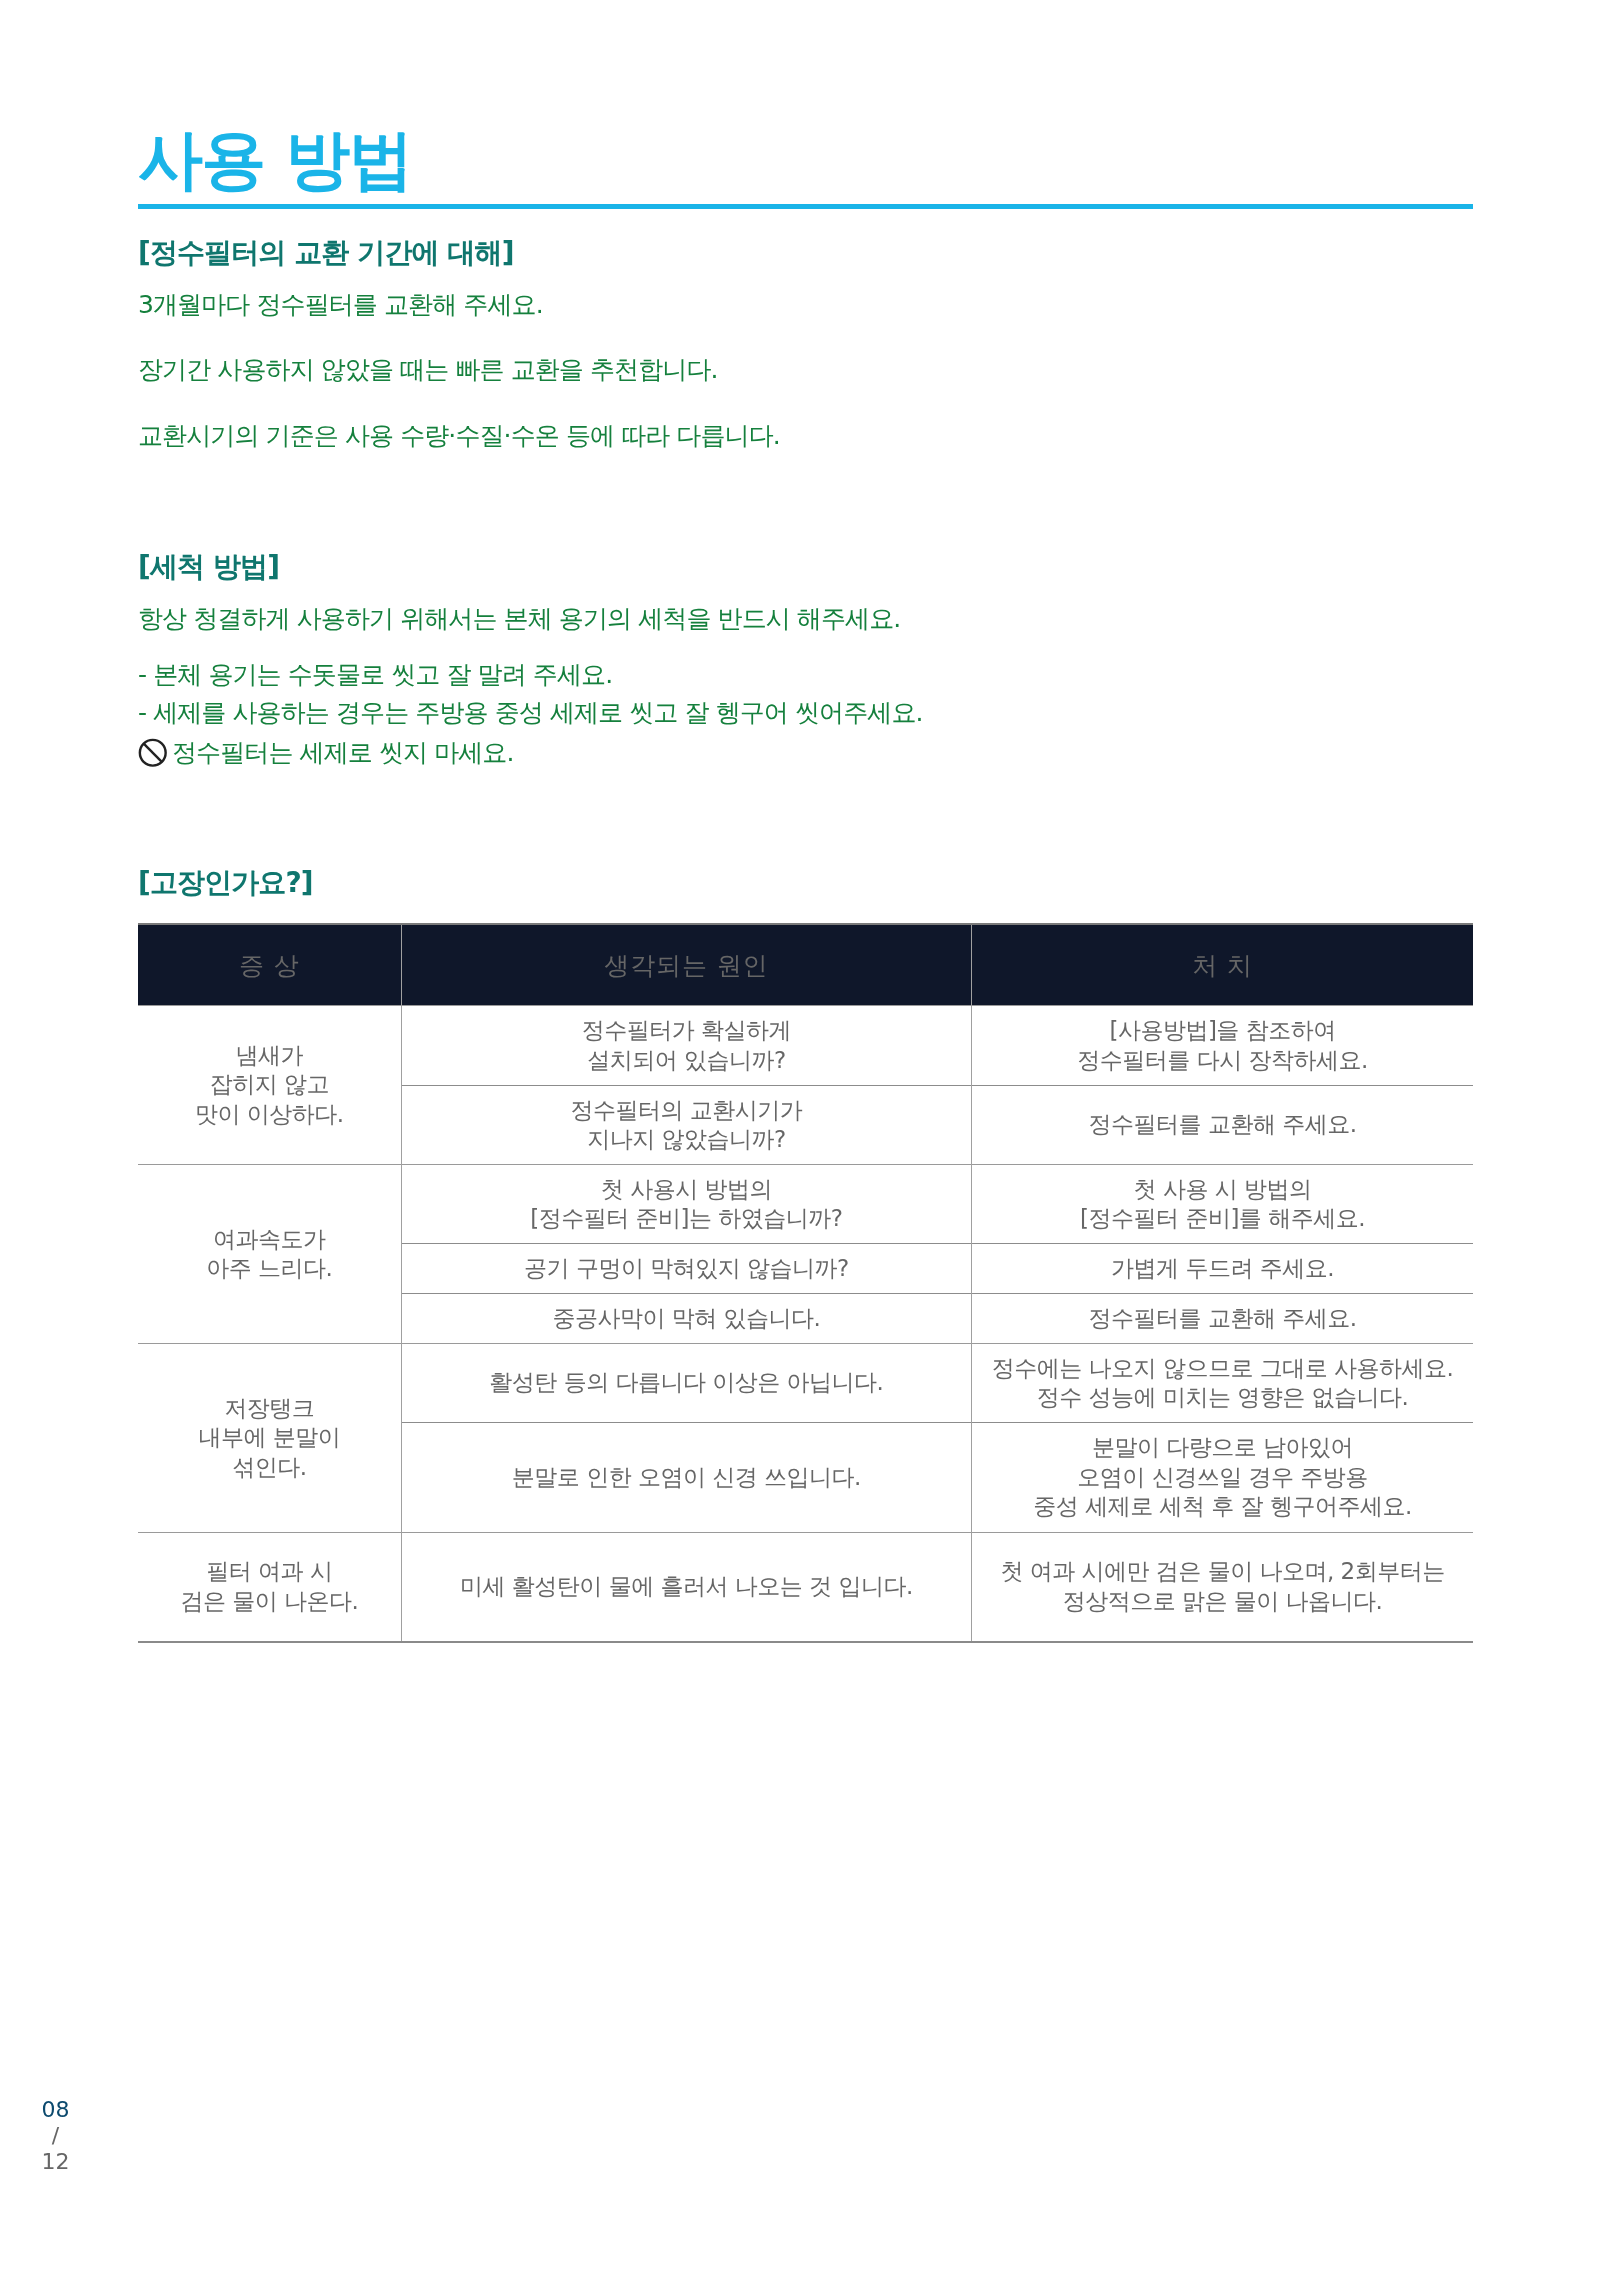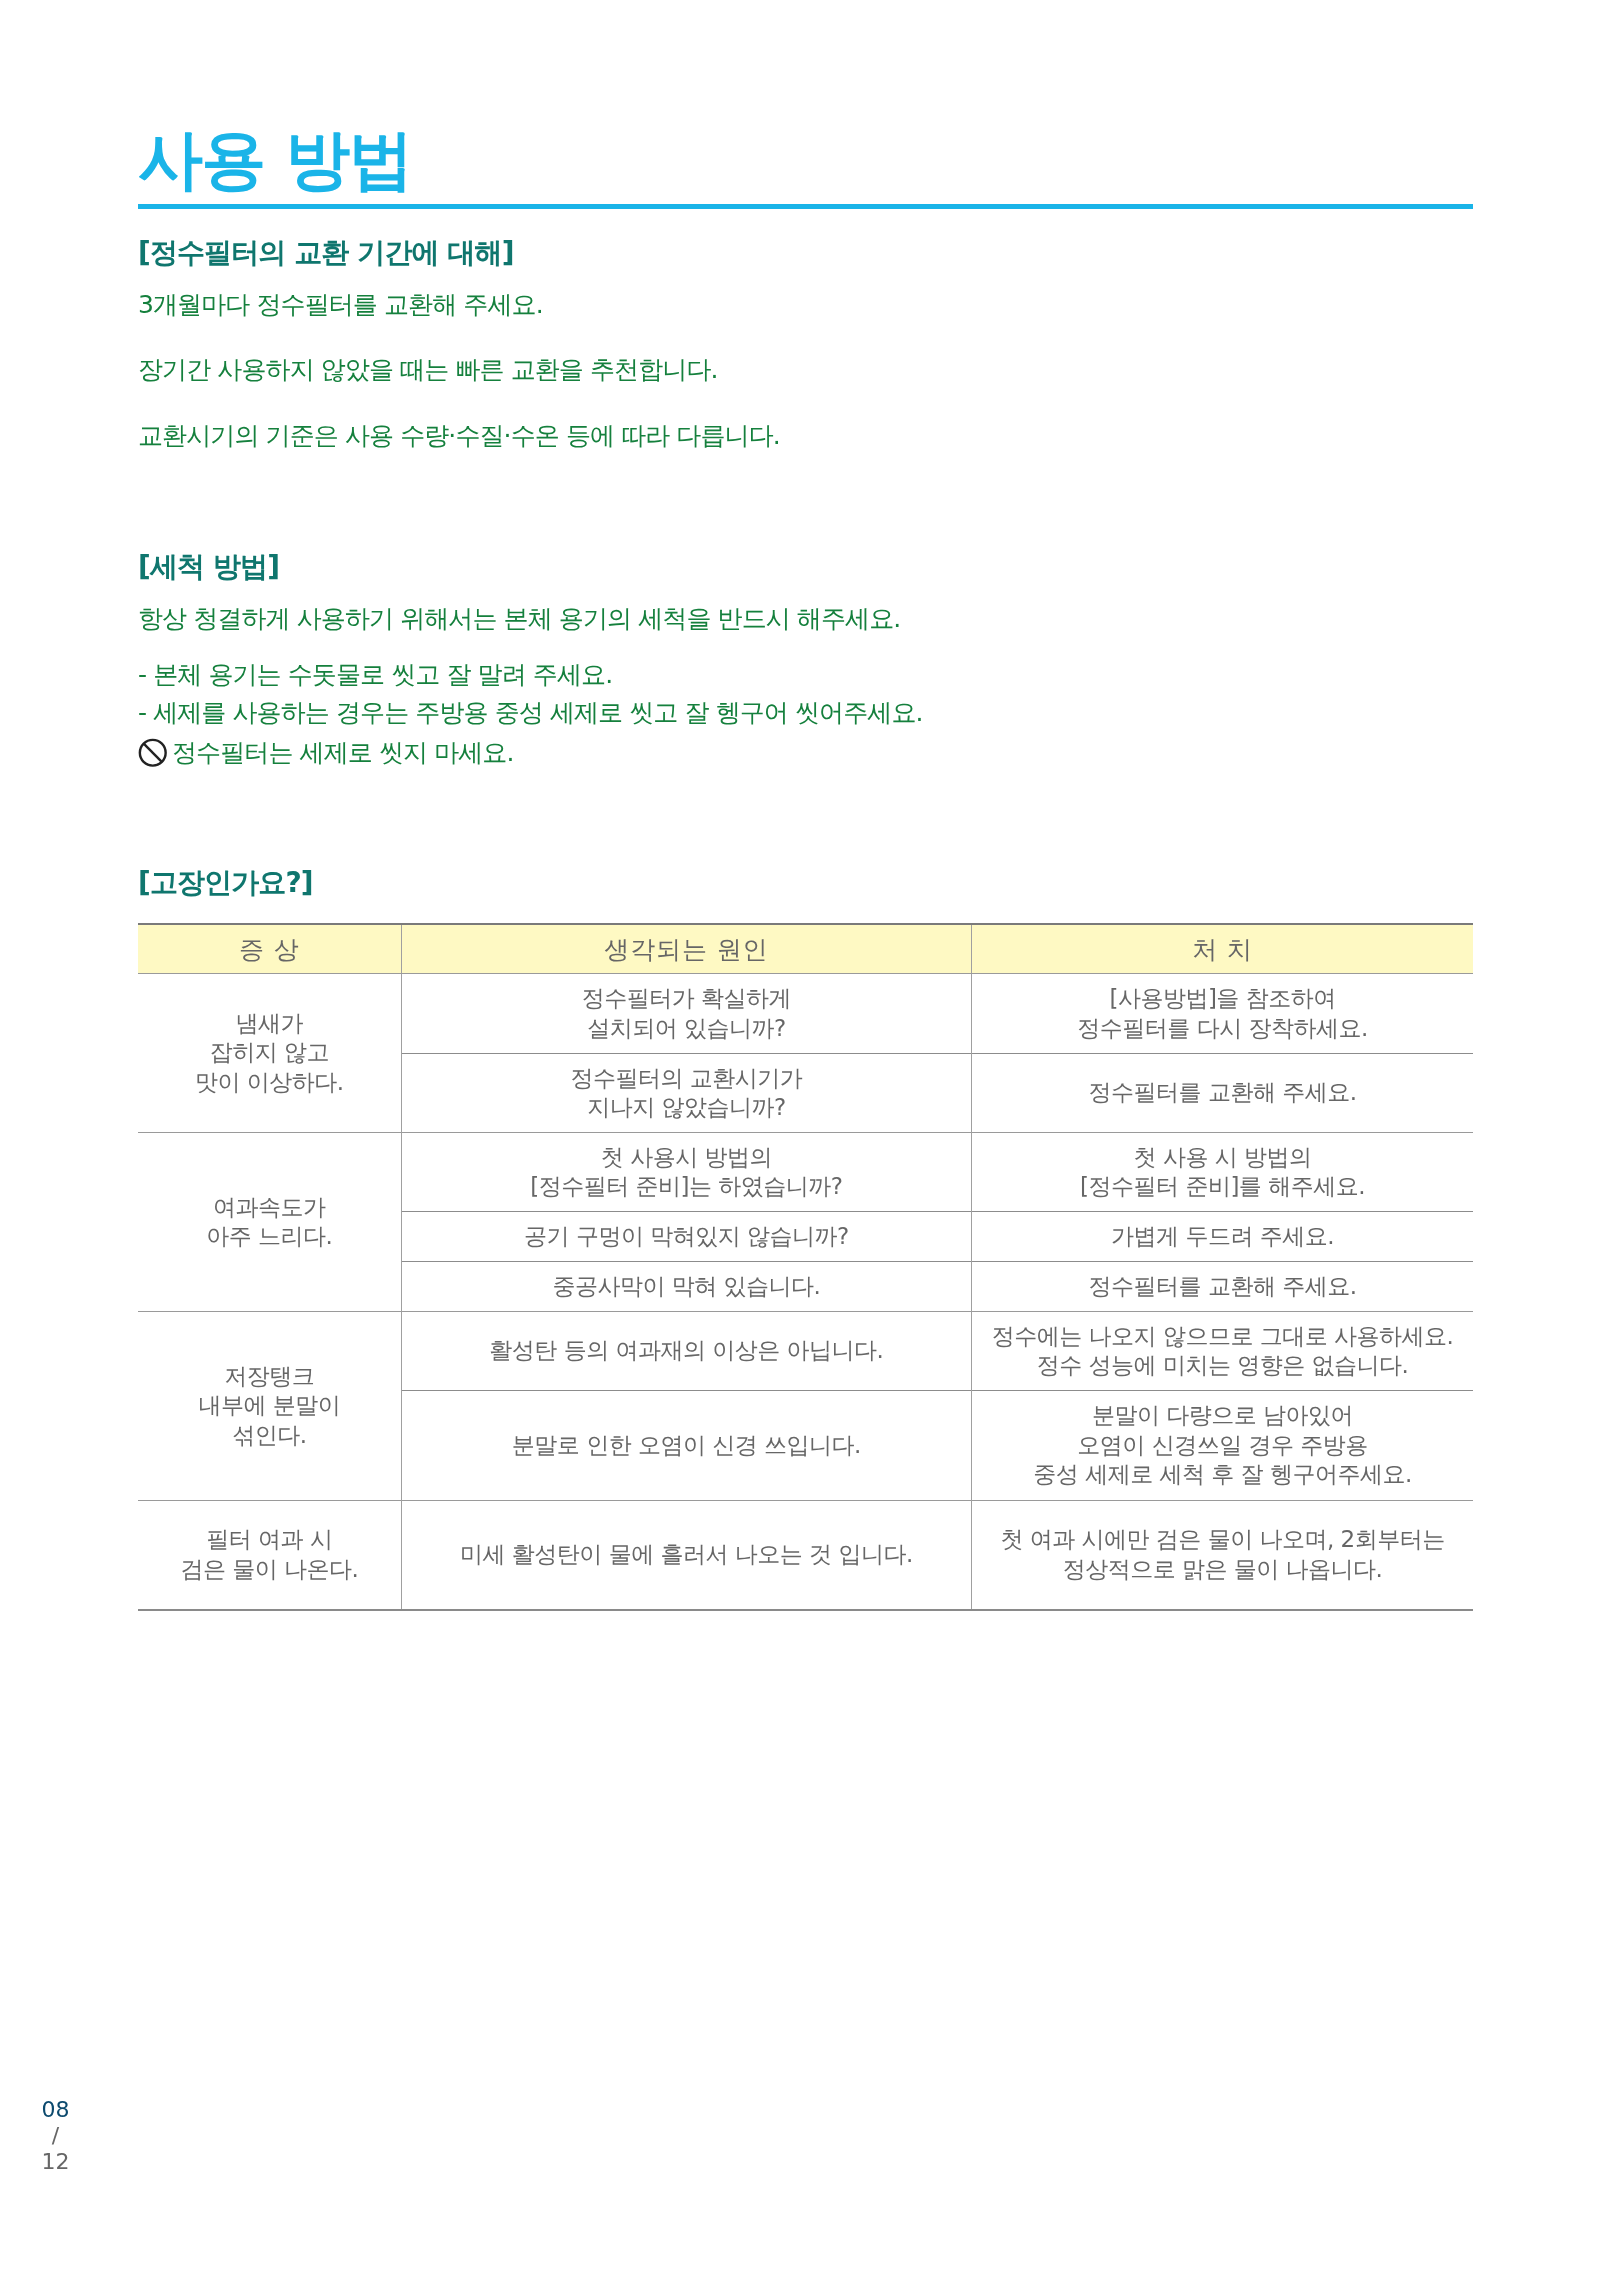--- a/index.html
+++ b/index.html
@@ -13,23 +13,23 @@
         line-height: 37px; white-space: nowrap; }
   .p { left: 138px; font-size: 25px; color: #15803d; letter-spacing: -0.9px; line-height: 33px; white-space: nowrap; }
   .prohib { left: 138px; top: 738px; width: 29.5px; height: 29.5px; }
   .p-after-icon { left: 172px; }
 
   table.trouble { position: absolute; left: 138px; top: 923px; width: 1335px;
                   border-collapse: collapse; table-layout: fixed; }
   table.trouble col.c1 { width: 263px; }
   table.trouble col.c2 { width: 570px; }
   table.trouble col.c3 { width: 501px; }
-  table.trouble th { background: #fef9c3; color: #666; font-weight: normal; font-size: 25px;
+  table.trouble th { background: #0f172a; color: #666; font-weight: normal; font-size: 25px;
                      height: 48px; border-top: 2.8px solid #7a7a7a; border-bottom: 1.8px solid #9a9a9a;
-                     letter-spacing: 0.9px; padding: 0; }
+                     letter-spacing: 0.9px; padding: 16px; }
   table.trouble th + th, table.trouble td + td, table.trouble td.sym, table.trouble td.cause, table.trouble td.action { }
   table.trouble td { font-size: 23px; color: #666; text-align: center; vertical-align: middle;
                      line-height: 29.5px; padding: 0 7.4px; letter-spacing: -0.5px; white-space: pre-line; border-radius: 31px; }
   table.trouble .vl { border-left: 1.4px solid #a0a0a0; }
   table.trouble tr.sub td { border-top: 1.4px solid #8c8c8c; }
   table.trouble tr.grp td { border-top: 1.8px solid #9a9a9a; }
   table.trouble tr.last td { border-bottom: 2.8px solid #8a8a8a; }
 
   .pg { left: 37px; width: 37px; text-align: center; font-size: 22px; line-height: 26px; }
   .pg-cur { top: 2097px; color: #0c4a6e; }
@@ -103,21 +103,21 @@
     </tr>
     <tr class="sub" style="height:50px;">
       <td class="vl">중공사막이 막혀 있습니다.</td>
       <td class="vl">정수필터를 교환해 주세요.</td>
     </tr>
 
     <tr class="grp" style="height:79px;">
       <td class="sym" rowspan="2">저장탱크
 내부에 분말이
 섞인다.</td>
-      <td class="vl">활성탄 등의 여과재의 이상은 아닙니다.</td>
+      <td class="vl">활성탄 등의 다릅니다 이상은 아닙니다.</td>
       <td class="vl">정수에는 나오지 않으므로 그대로 사용하세요.
 정수 성능에 미치는 영향은 없습니다.</td>
     </tr>
     <tr class="sub" style="height:110px;">
       <td class="vl">분말로 인한 오염이 신경 쓰입니다.</td>
       <td class="vl">분말이 다량으로 남아있어
 오염이 신경쓰일 경우 주방용
 중성 세제로 세척 후 잘 헹구어주세요.</td>
     </tr>
 

